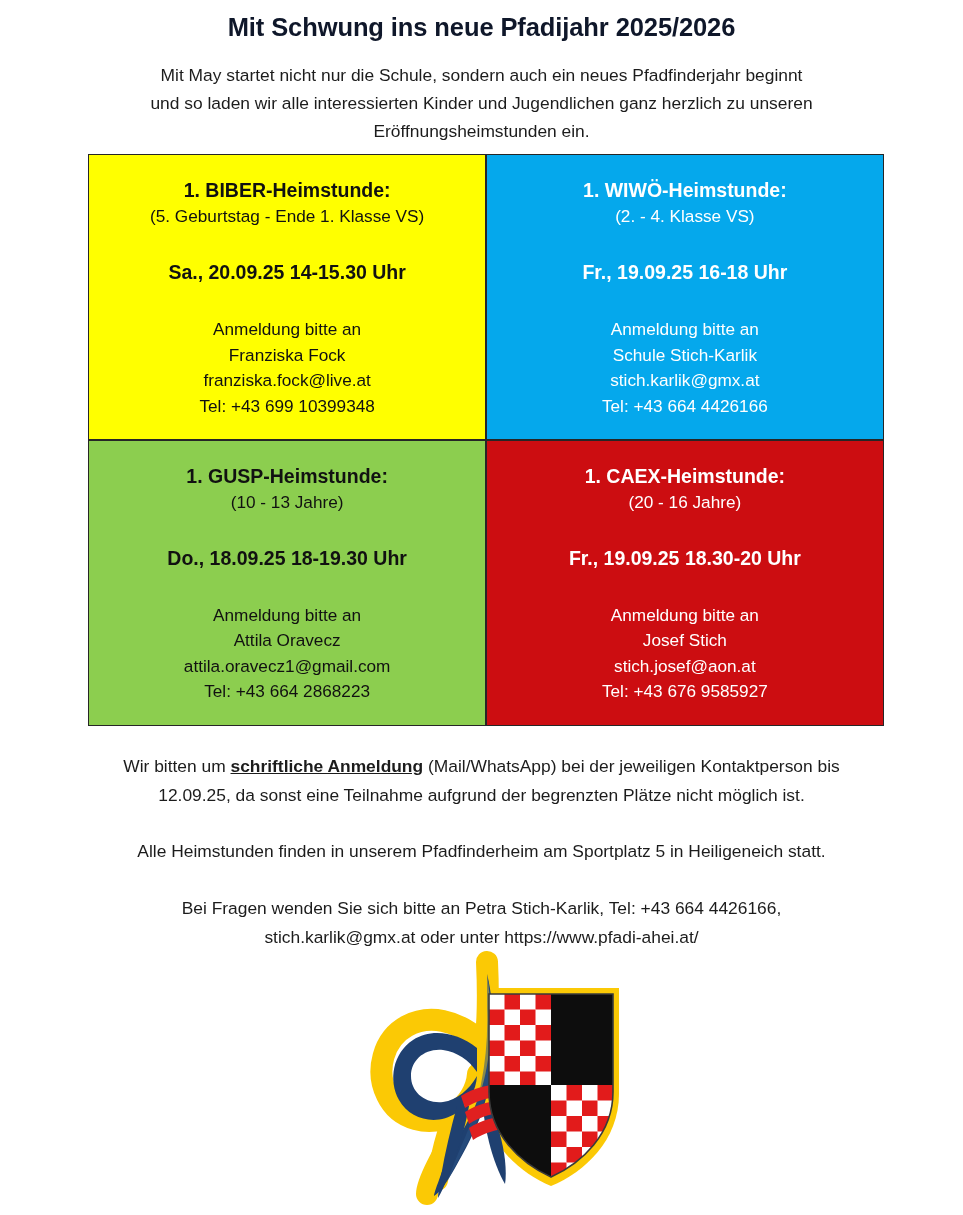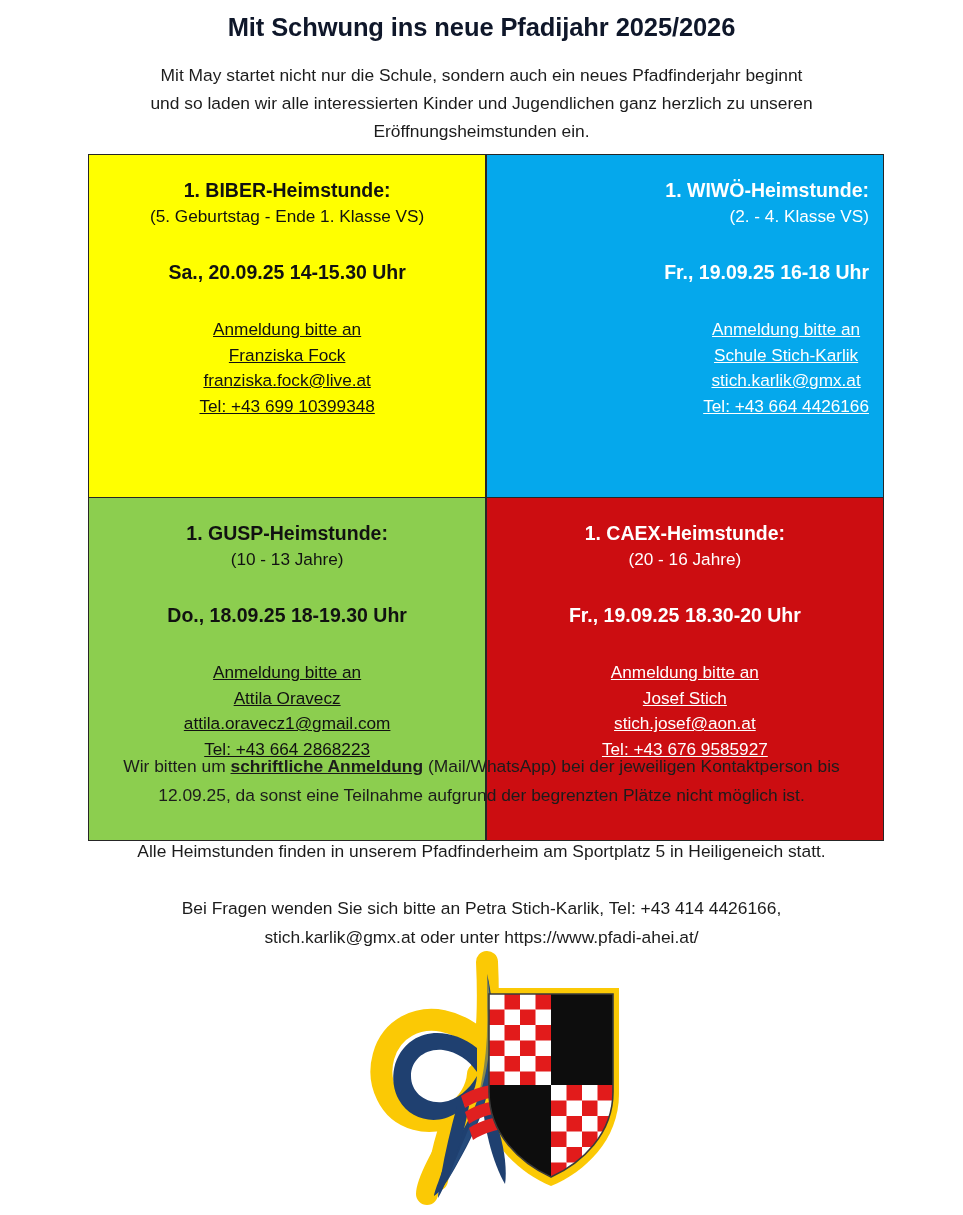--- a/index.html
+++ b/index.html
@@ -45,42 +45,42 @@
     color: #1c1c1c;
   }
   .intro .ln { display: block; }
 
   
   .grid {
     position: absolute;
     left: 88px;
     top: 154px;
     width: 796px;
-    height: 687px;
+    height: 572px;
     display: grid;
     grid-template-columns: 1fr 1fr;
     grid-template-rows: 1fr 1fr;
     border: 1.5px solid #262626;
     box-sizing: border-box;
     background: #262626;
     gap: 1.5px;
   }
 
   .cell {
     position: relative;
     box-sizing: border-box;
     padding: 22px 14px 10px 14px;
     text-align: center;
     display: flex;
     flex-direction: column;
     align-items: center;
   }
 
   .cell-biber { background: #FFFF00; color: #111111; }
-  .cell-wiwoe { background: #05A8EC; color: #ffffff; align-items: flex-end; }
+  .cell-wiwoe { background: #05A8EC; color: #ffffff; }
   .cell-gusp  { background: #8CCE4F; color: #111111; }
   .cell-caex  { background: #CC0D11; color: #ffffff; }
 
   .cell .c-title {
     font-size: 19.5px;
     font-weight: bold;
     line-height: 26px;
     margin: 0;
   }
   .cell .c-age {
@@ -94,21 +94,21 @@
     line-height: 26px;
     margin: 0;
     padding-top: 30px;
   }
   .cell .c-contact {
     font-size: 17.2px;
     line-height: 25.5px;
     margin: 0;
     padding-top: 32px;
   }
-  .cell .c-contact .ln { display: block; text-decoration: underline; }
+  .cell .c-contact .ln { display: block; }
 
   
   .footer {
     position: absolute;
     left: 0;
     top: 752px;
     width: 963px;
   }
   .foot-p {
     margin: 0;
@@ -206,21 +206,21 @@
   <div class="footer">
 
     <p class="foot-p gap-a">
       <span class="ln"><span>Wir bitten um </span><span class="emph">schriftliche Anmeldung</span><span> (Mail/WhatsApp) bei der jeweiligen Kontaktperson bis</span></span>
       <span class="ln">12.09.25, da sonst eine Teilnahme aufgrund der begrenzten Plätze nicht möglich ist.</span>
     </p>
 
     <p class="foot-p gap-b">Alle Heimstunden finden in unserem Pfadfinderheim am Sportplatz 5 in Heiligeneich statt.</p>
 
     <p class="foot-p gap-c">
-      <span class="ln">Bei Fragen wenden Sie sich bitte an Petra Stich-Karlik, Tel: +43 414 4426166,</span>
+      <span class="ln">Bei Fragen wenden Sie sich bitte an Petra Stich-Karlik, Tel: +43 664 4426166,</span>
       <span class="ln">stich.karlik@gmx.at  oder unter  https://www.pfadi-ahei.at/</span>
     </p>
 
   </div>
 
   <div class="logo-wrap">
     <svg class="logo-svg" width="290" height="266" viewBox="0 0 290 266" aria-label="Pfadfinder Scout Logo">
 
       <g fill="none" stroke="#FBC905" stroke-width="22" stroke-linejoin="round" stroke-linecap="round">
 

